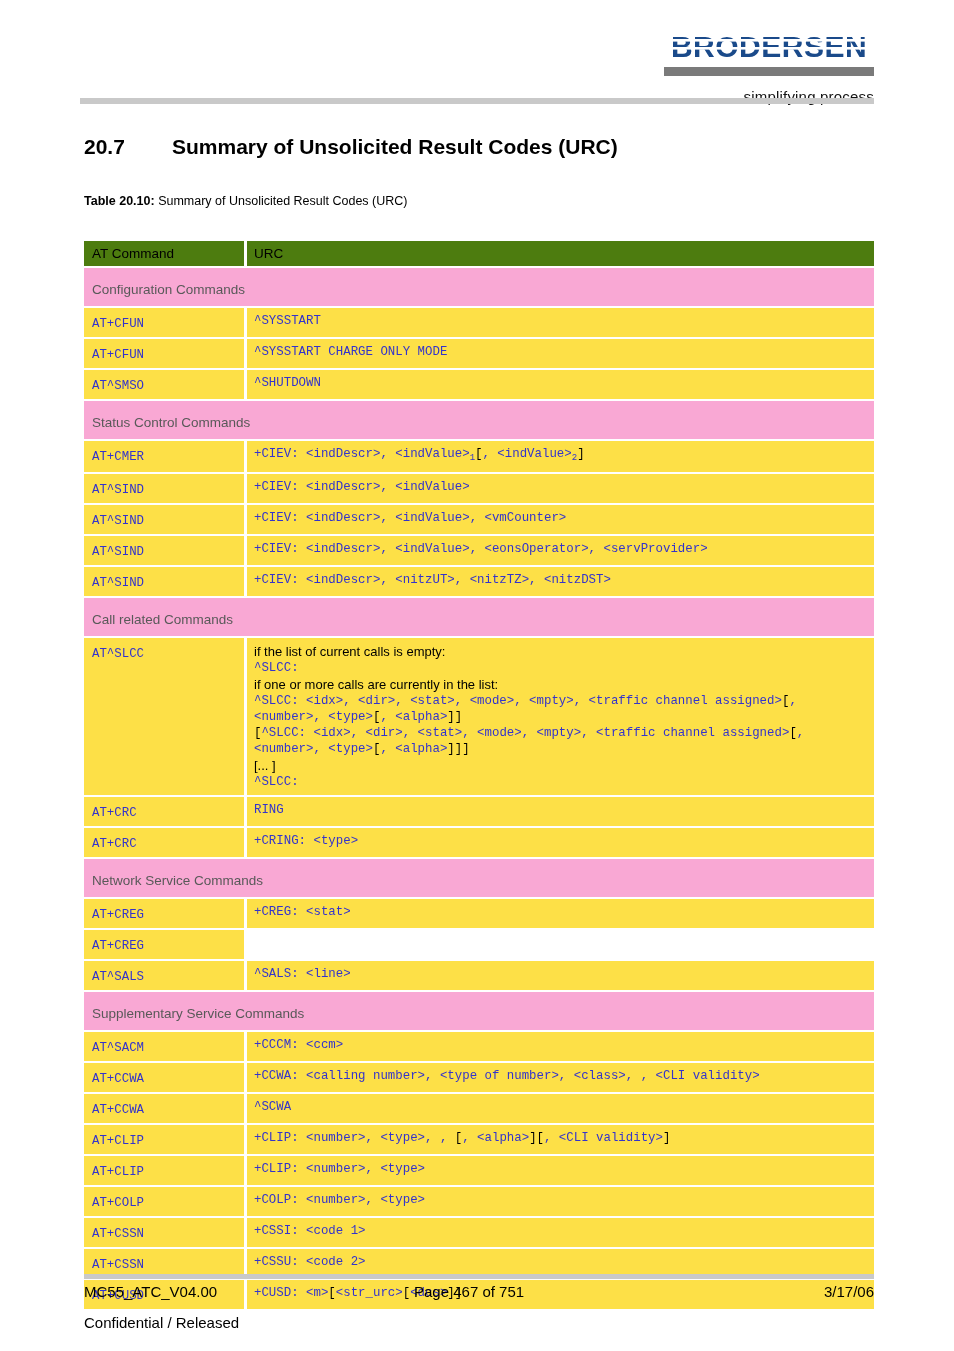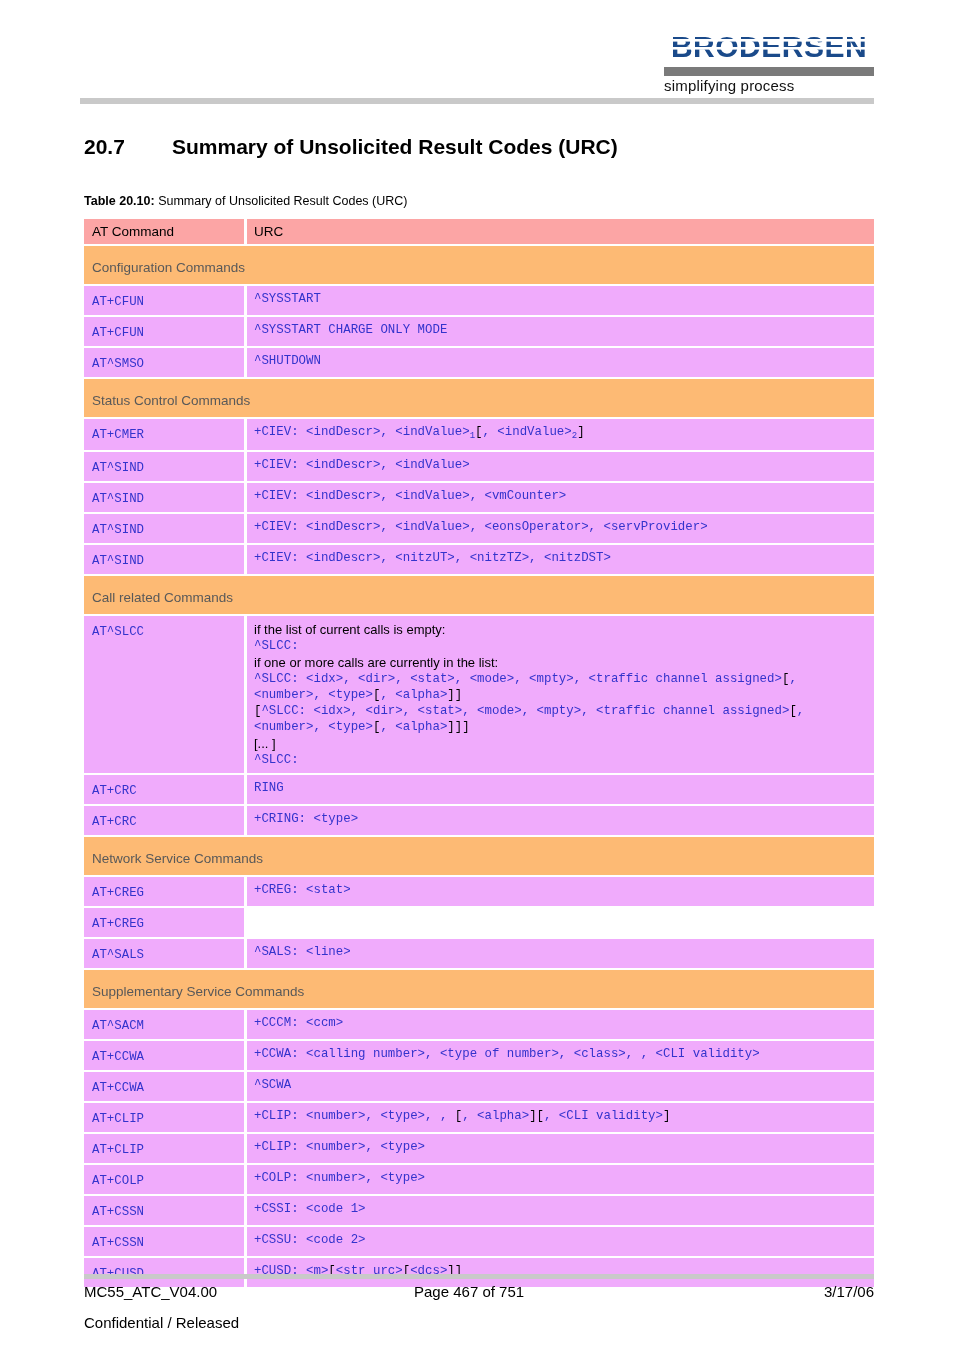--- a/index.html
+++ b/index.html
@@ -7,25 +7,25 @@
     width:954px; height:1351px;
     background:#ffffff;
     font-family:"Liberation Sans", sans-serif;
     color:#000000;
     position:relative;
     overflow:hidden;
   }
 
   
   .page-header { position:absolute; left:0; top:0; width:954px; height:110px; }
-  .logo-block { position:absolute; right:80px; top:30px; width:210px; text-align:left; }
+  .logo-block { position:absolute; right:80px; top:30px; width:210px; text-align:right; }
   .logo-word { display:block; height:34px; }
   .logo-bar { margin-top:3px; height:9px; background:#7a7a7a; width:210px; }
   .logo-tagline {
-    margin-top:1px; font-size:15px; color:#111; letter-spacing:.2px;
+    margin-top:12px; font-size:15px; color:#111; letter-spacing:.2px;
     font-family:"Liberation Sans", sans-serif;
   }
   .header-rule {
     position:absolute; left:80px; top:98px; width:794px; height:6px;
     background:#c9c9c9;
   }
 
   
   .section-title {
     position:absolute; left:84px; top:135px; width:800px;
@@ -39,31 +39,31 @@
   .table-caption b { font-weight:bold; }
 
   
   .urc-table {
     position:absolute; left:84px; top:219px; width:790px;
     border-collapse:separate; border-spacing:0;
   }
 
   .row { display:flex; width:790px; margin-bottom:2px; }
 
-  .hdr-row .cell { background:#fca5a5; }
+  .hdr-row .cell { background:#4d7c0f;margin-top:22px; }
   .hdr-row .cell-cmd { font-size:13.5px; color:#000; }
   .hdr-row .cell-urc { font-size:13.5px; color:#000; }
 
-  .cell { background:#f0abfc; box-sizing:border-box; }
+  .cell { background:#fde047; box-sizing:border-box; }
   .cell-cmd { width:160px; padding:5px 0 5px 8px; }
   .gap { width:3px; background:#ffffff; flex:0 0 3px; }
   .cell-urc { width:627px; padding:5px 10px 5px 7px; }
 
   .section-row .cell-full {
-    width:790px; background:#fdba74; box-sizing:border-box;
+    width:790px; background:#f9a8d4; box-sizing:border-box;
     padding:14px 0 9px 8px; font-size:13.5px; color:#595959;
   }
 
   .mono {
     font-family:"Liberation Mono", "DejaVu Sans Mono", monospace;
     font-size:12.4px; color:#3333cc; letter-spacing:0px;
     white-space:pre-wrap; line-height:16px;
   }
   .blk { color:#000000; }
   .prose {

